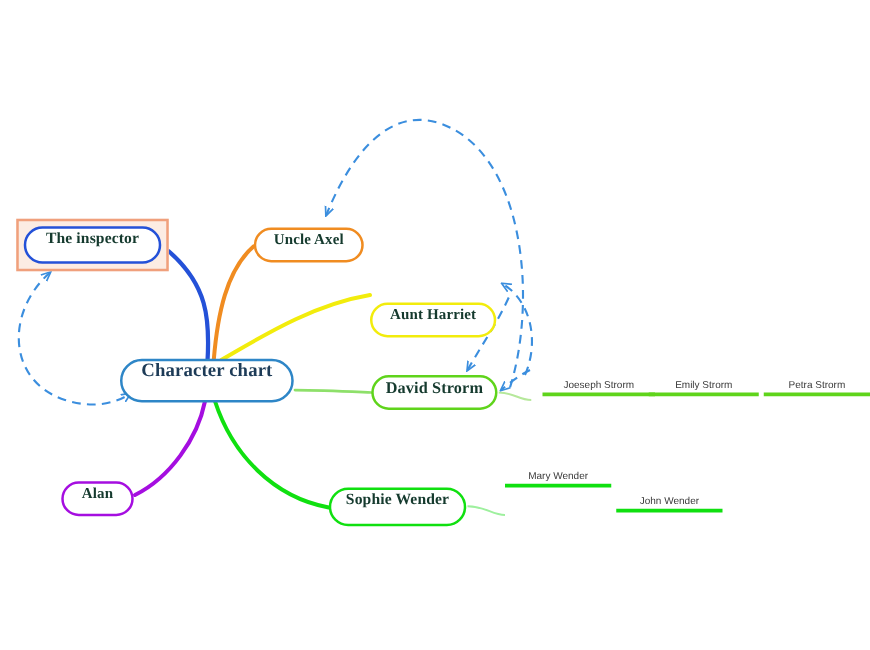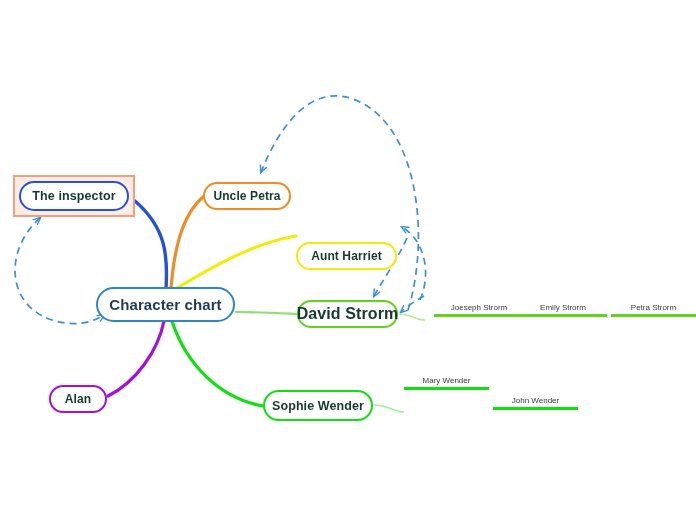--- a/index.html
+++ b/index.html
@@ -29,29 +29,30 @@
     width: 696px;
     height: 520px;
     pointer-events: none;
   }
 
   
   .node {
     position: absolute;
     box-sizing: border-box;
     display: flex;
-    align-items: center;
+    align-items: flex-start;
     justify-content: center;
     background: #ffffff;
     border-radius: 999px;
     border: 2px solid #888;
     color: #153a2e;
     font-weight: bold;
     white-space: nowrap;
     letter-spacing: 0.1px;
+    font-family: Liberation Serif, serif;
   }
 
   .node-root {
     left: 96px;
     top: 287px;
     width: 139px;
     height: 35px;
     border: 2px solid #2e86c7;
     border-radius: 999px;
     font-size: 15px;
@@ -102,21 +103,21 @@
     z-index: 6;
     margin-top: 20px;
   }
 
   .node-david {
     left: 297px;
     top: 300px;
     width: 101px;
     height: 28px;
     border: 2px solid #5fd41b;
-    font-size: 16px;
+    font-size: 13px;
     z-index: 6;
   }
 
   .node-alan {
     left: 49px;
     top: 385px;
     width: 58px;
     height: 28px;
     border: 2px solid #a50ee0;
     font-size: 12px;
@@ -207,21 +208,21 @@
 
   <div class="node node-root">
     <span>Character chart</span>
   </div>
 
   <div class="node node-inspector">
     <span>The inspector</span>
   </div>
 
   <div class="node node-uncle">
-    <span>Uncle Petra</span>
+    <span>Uncle Axel</span>
   </div>
 
   <div class="node node-harriet">
     <span>Aunt Harriet</span>
   </div>
 
   <div class="node node-david">
     <span>David Strorm</span>
   </div>
 

